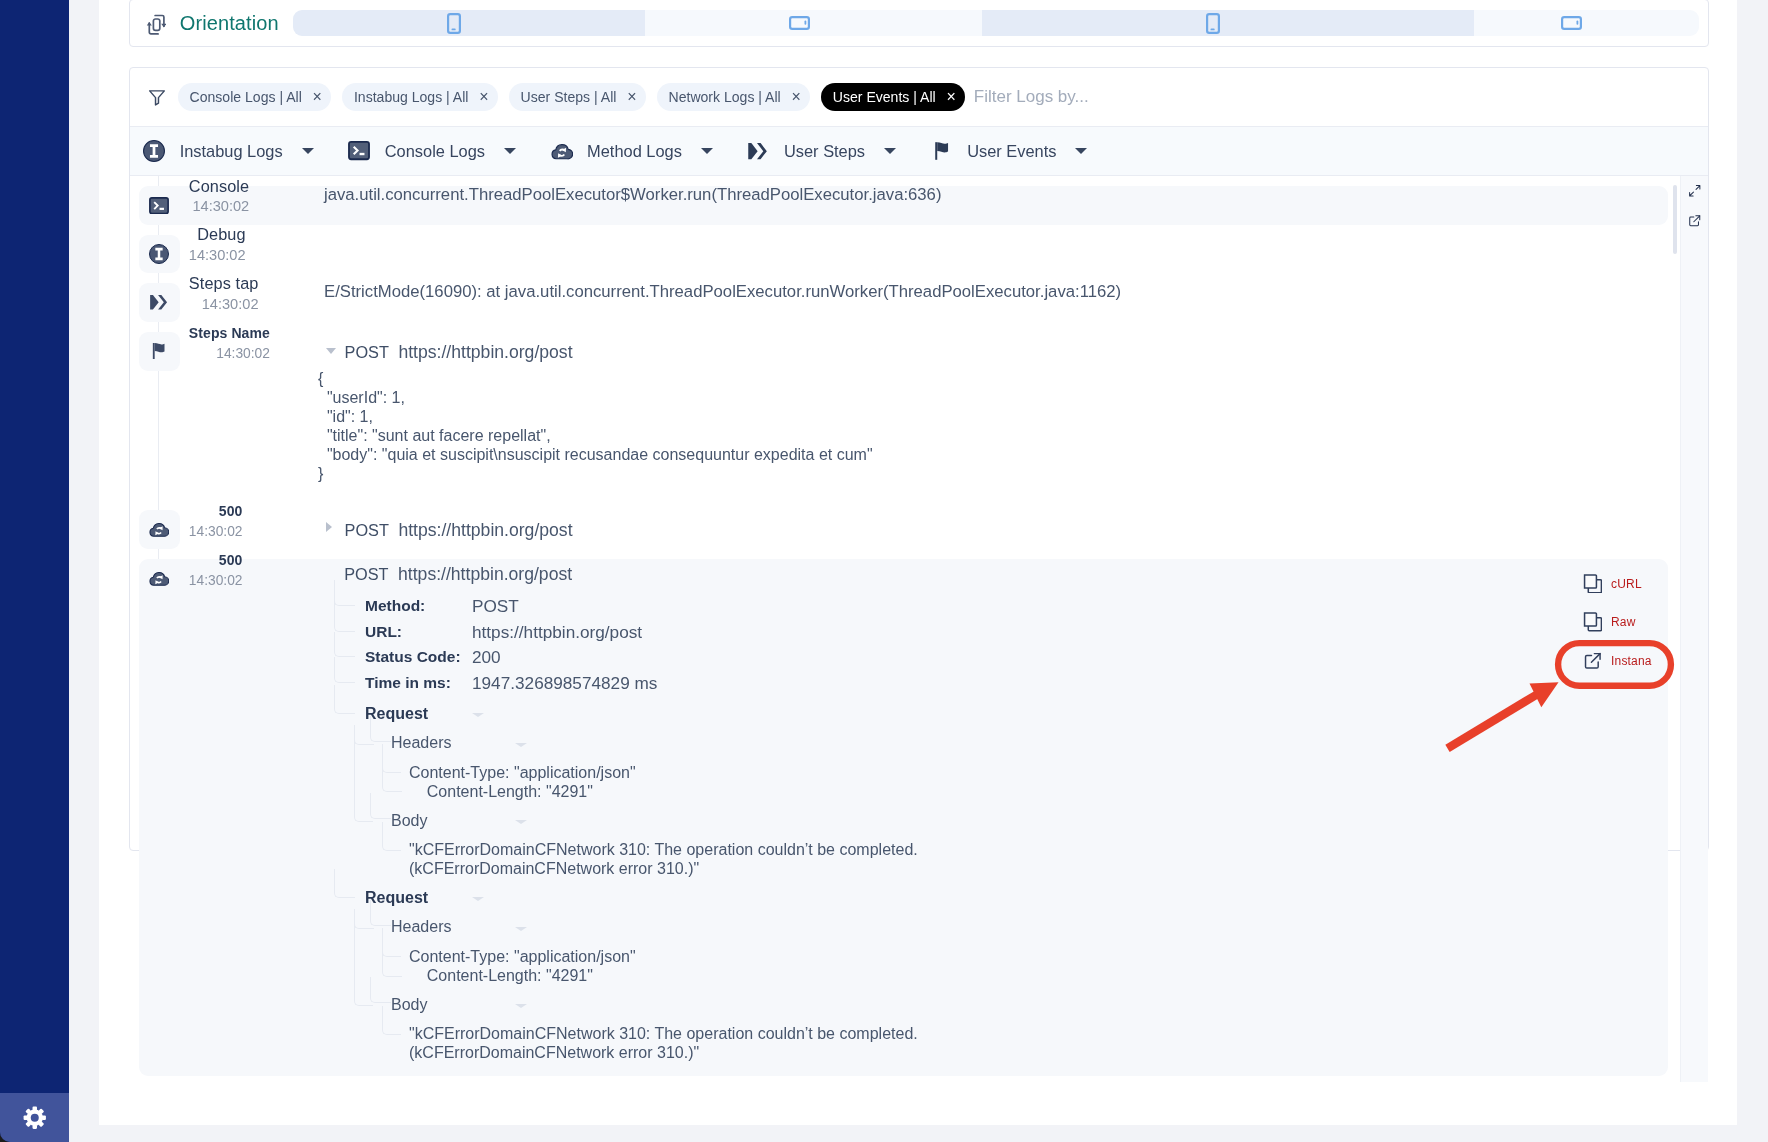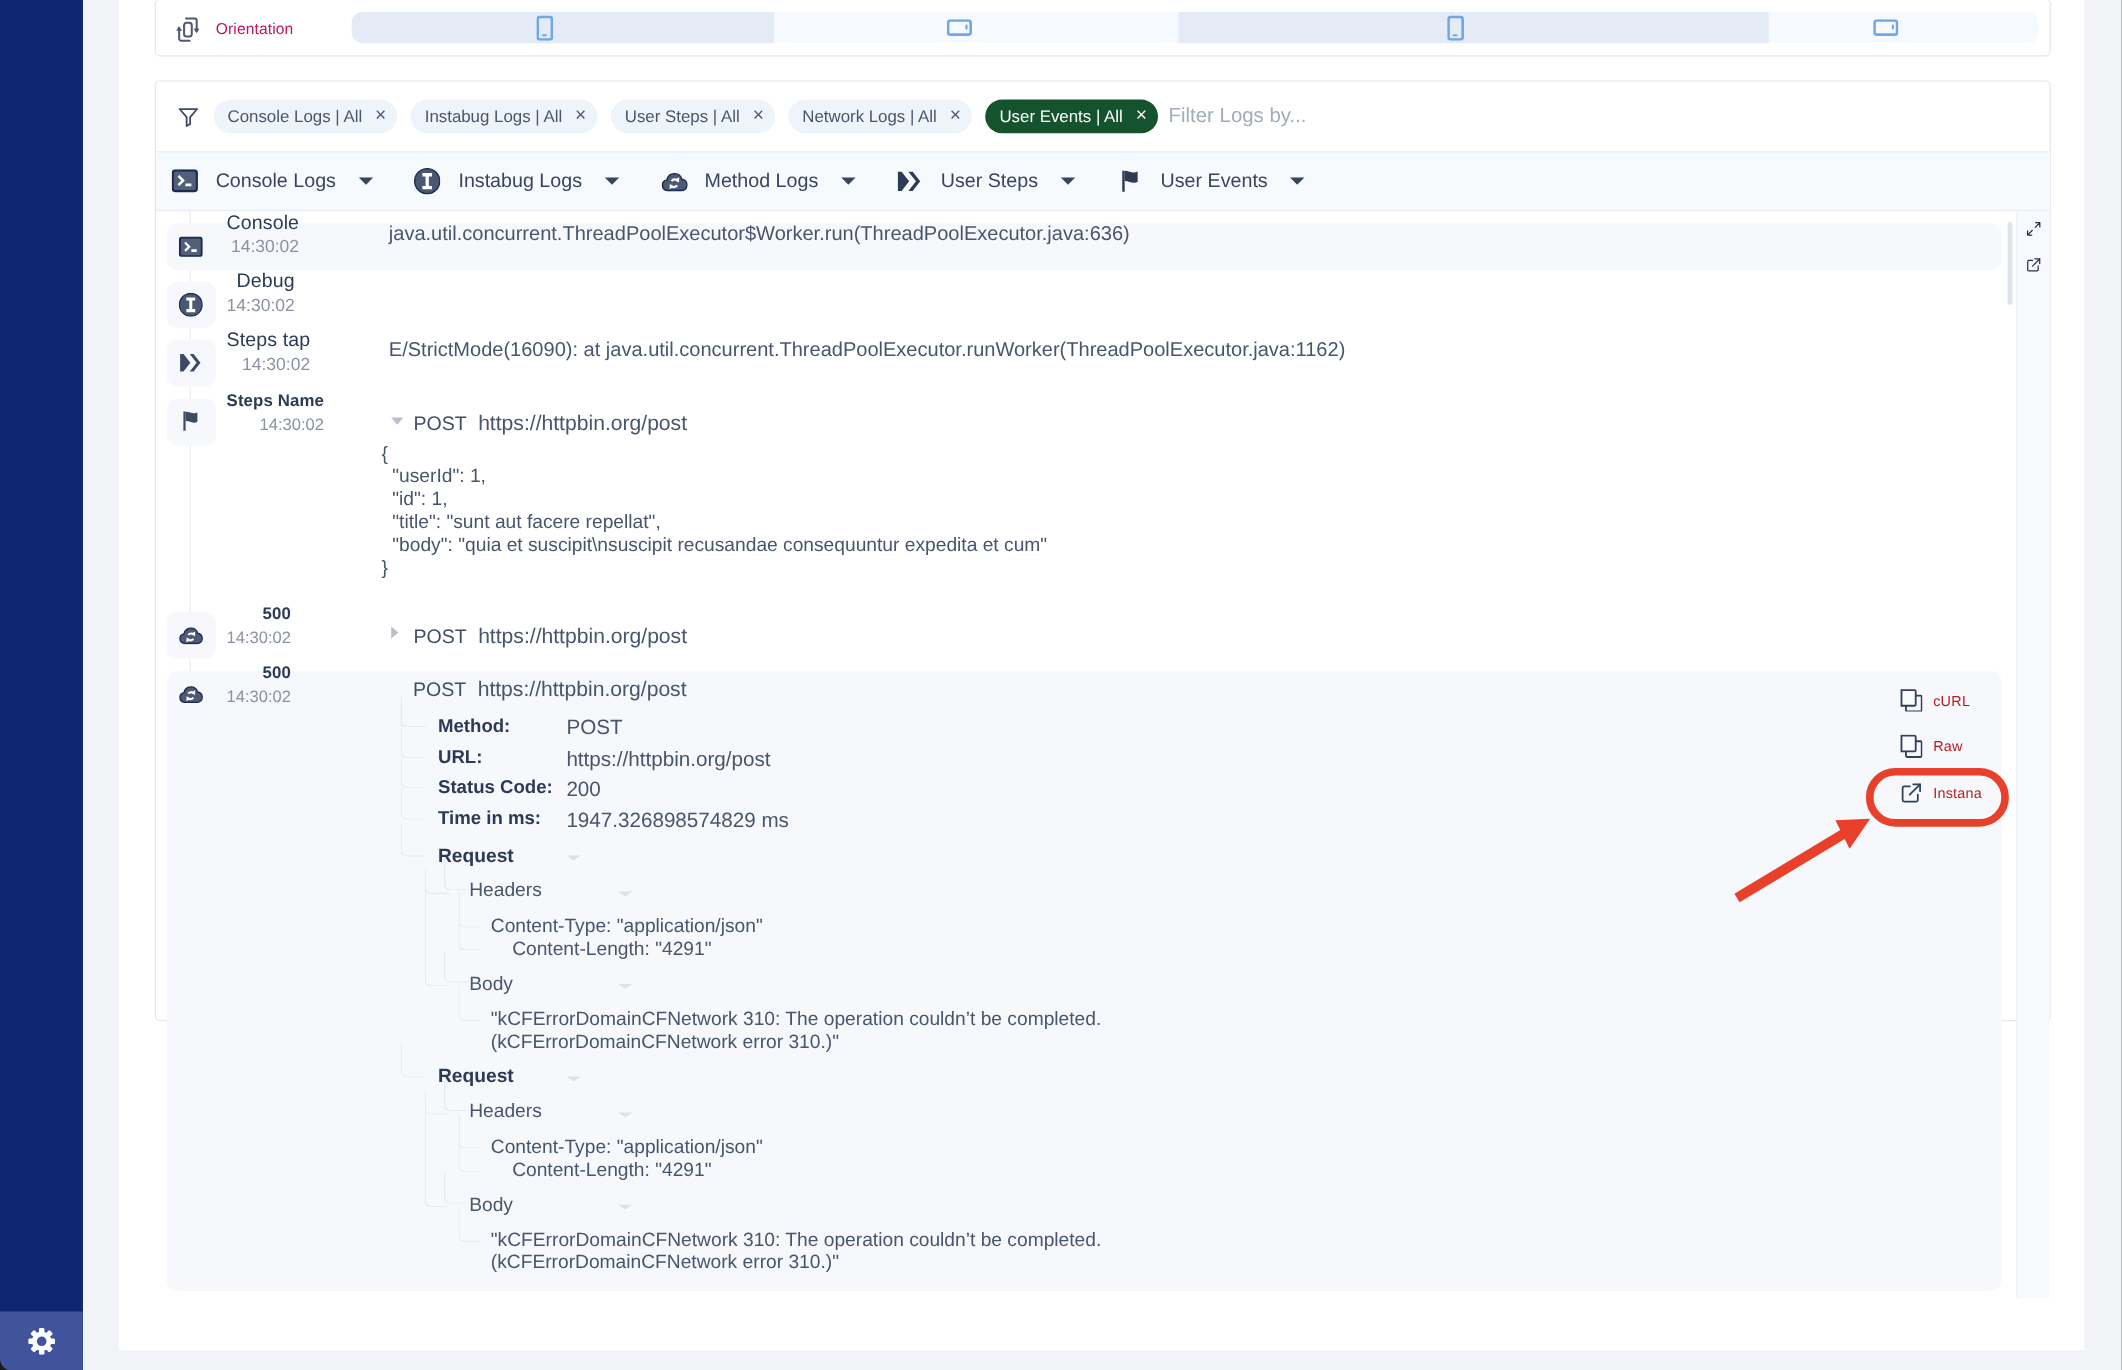--- a/index.html
+++ b/index.html
@@ -25,37 +25,37 @@
 
   
   .surface { position:absolute; left:99px; top:0; width:1638px; height:1125px; background:#ffffff; }
 
   
   .card { position:absolute; background:#fff; border:1px solid #e3e6ef; border-radius:4px; }
 
   
   #orientation-card { left:129px; top:-1px; width:1580px; height:48px; display:flex; align-items:center; }
   .orient-label-wrap { display:flex; align-items:center; width:163px; padding-left:16px; gap:0px; }
-  .orient-label { font-size:13px; color:#be185d; letter-spacing:.1px; margin-left:13.8px; }
+  .orient-label { font-size:20px; color:#0f766e; letter-spacing:.1px; margin-left:13.8px; }
   .orient-track { flex:1; height:26.5px; display:flex; align-items:stretch; margin-right:8.8px; }
   .orient-seg { display:flex; align-items:center; justify-content:center; padding-right:29px; }
   .seg-a { background:#e4ebf7; }
   .seg-b { background:#f6f9fd; }
   .orient-seg:first-child { border-top-left-radius:9px; border-bottom-left-radius:9px; }
   .orient-seg:last-child { border-top-right-radius:9px; border-bottom-right-radius:9px; }
 
   
   #logs-card { left:129px; top:67px; width:1580px; height:784px; }
 
   .filter-row { height:58px; display:flex; align-items:center; padding-left:16.4px; gap:0px; }
   .funnel { margin-right:9.2px; display:flex; align-items:center; }
   .chip { height:28px; border-radius:14px; background:#eff4fb; color:#48566d;
           font-size:14.05px; display:inline-flex; align-items:center;
           padding:0 9.5px 0 12px; margin-right:10.5px; white-space:nowrap; }
-  .chip.active { background:#14532d; color:#fff; }
+  .chip.active { background:#000000; color:#fff; }
   .chip .x { margin-left:10.8px; font-size:16px; line-height:1; display:inline-block; font-weight:400; }
   .filter-input { border:0; outline:0; font-size:17px; color:#a9b1bd; background:transparent;
                   font-family:"Liberation Sans", sans-serif; width:320px; padding-left:0px;
                   margin-left:-2px; }
   .filter-input::placeholder { color:#a3acbb; }
 
   .tabs-row { height:50px; background:#f7fafd; border-top:1px solid #e9ecf3; border-bottom:1px solid #e9ecf3;
               display:flex; align-items:center; padding-left:13.1px; }
   .tab { display:flex; align-items:center; height:50px; margin-right:34.5px; cursor:default; }
   .tab .ticon { width:22px; display:flex; align-items:center; justify-content:center; }
@@ -253,37 +253,37 @@
           </span><span class="chip active">
             <span>User Events | All</span>
             <span class="x">×</span>
           </span></span>
       <input class="filter-input" value="" placeholder="Filter Logs by..." style="">
     </div>
 
     <div class="tabs-row" id="tabs-row">
         <div class="tab">
           <span class="ticon">
+            <svg width="22" height="22" viewBox="0 0 24 24">
+              <circle cx="12" cy="12" r="11.4" fill="#4b5874" stroke="#1b2a4e" stroke-width="1.2"></circle>
+              <path d="M7.6 4.6h8.8v3.1h-2.9v8.6h2.9v3.1H7.6v-3.1h2.9V7.7H7.6z" fill="#fff"></path>
+            </svg>
+          </span>
+          <span class="tlabel">Instabug Logs</span>
+          <span class="caret"></span>
+        </div>
+        <div class="tab">
+          <span class="ticon">
             <svg width="22" height="19.14" viewBox="0 0 24 21">
               <rect x="1" y="1" width="22" height="19" rx="2.4" fill="#525f79" stroke="#1b2a4e" stroke-width="2"></rect>
               <path d="M6.2 6.2l4.2 4.2-4.2 4.2" stroke="#fff" stroke-width="2.3" fill="none" stroke-linecap="butt" stroke-linejoin="miter"></path>
               <path d="M12.6 14.3h5.4" stroke="#fff" stroke-width="2.6" stroke-linecap="butt"></path>
             </svg>
           </span>
           <span class="tlabel">Console Logs</span>
-          <span class="caret"></span>
-        </div>
-        <div class="tab">
-          <span class="ticon">
-            <svg width="22" height="22" viewBox="0 0 24 24">
-              <circle cx="12" cy="12" r="11.4" fill="#4b5874" stroke="#1b2a4e" stroke-width="1.2"></circle>
-              <path d="M7.6 4.6h8.8v3.1h-2.9v8.6h2.9v3.1H7.6v-3.1h2.9V7.7H7.6z" fill="#fff"></path>
-            </svg>
-          </span>
-          <span class="tlabel">Instabug Logs</span>
           <span class="caret"></span>
         </div>
         <div class="tab">
           <span class="ticon">
             <svg width="22" height="17.6" viewBox="0 0 24 19">
               <path d="M5.6 18.2A4.9 4.9 0 0 1 5.2 8.5a7 7 0 0 1 13.6-.6 4.9 4.9 0 0 1-.7 10.3z" fill="#4e5b76" stroke="#1b2a4e" stroke-width="1.3" stroke-linejoin="round"></path>
               <path d="M16.4 6.1l-.2 4.9-4.2-2.3z" fill="#fff"></path>
               <path d="M15 9.2a3.6 3.6 0 0 0-5.5.4" stroke="#fff" stroke-width="2" fill="none" stroke-linecap="butt"></path>
               <path d="M7.6 17.1l.2-4.9 4.2 2.3z" fill="#fff"></path>
               <path d="M9 14a3.6 3.6 0 0 0 5.5-.4" stroke="#fff" stroke-width="2" fill="none" stroke-linecap="butt"></path>

